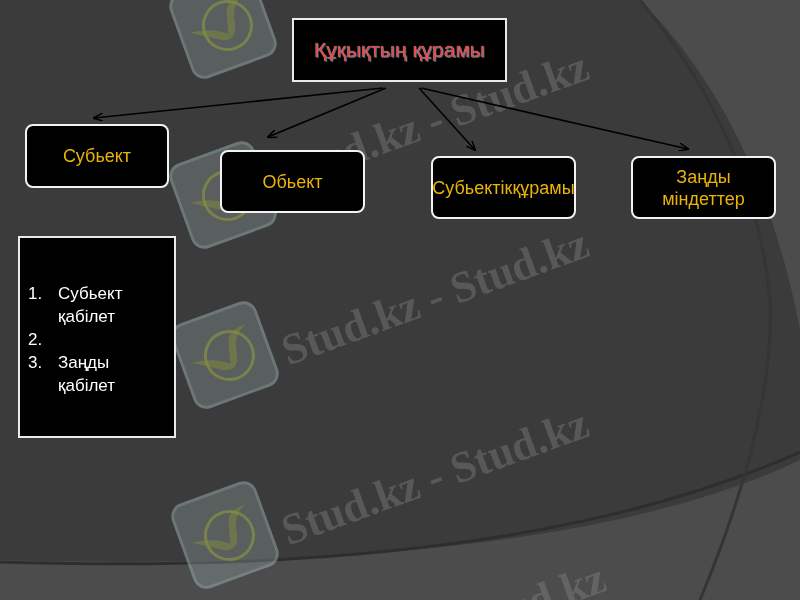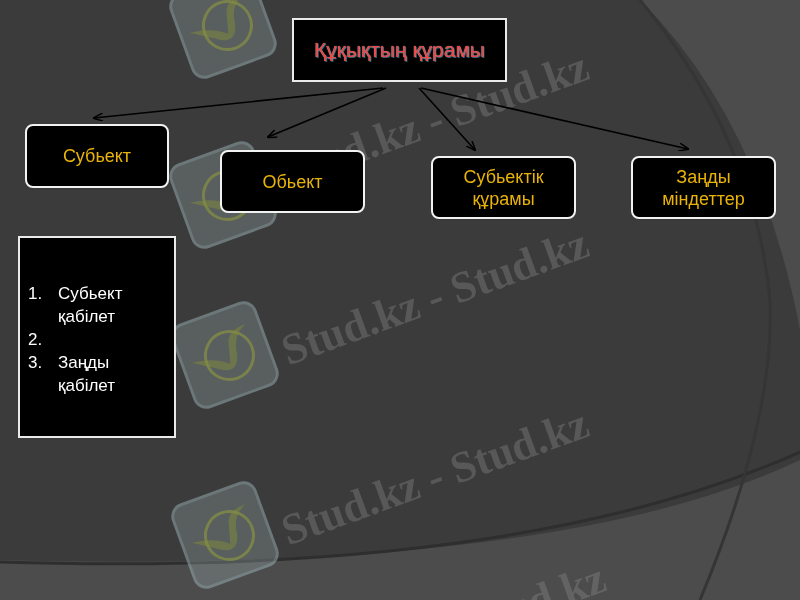--- a/index.html
+++ b/index.html
@@ -102,21 +102,21 @@
 <div class="title-box">
   <span class="title-text">Құқықтың құрамы</span>
 </div>
 
 <div class="node" style="left:25px; top:124px; width:144px; height:64px;">
   <span>Субьект</span>
 </div>
 <div class="node" style="left:220px; top:150px; width:145px; height:63px;">
   <span>Обьект</span>
 </div>
-<div class="node" style="left:431px; top:156px; width:145px; height:63px; flex-direction:column;">
+<div class="node" style="left:431px; top:156px; width:145px; height:63px; flex-direction:row;">
   <span>Субьектік</span>
   <span>құрамы</span>
 </div>
 <div class="node" style="left:631px; top:156px; width:145px; height:63px; flex-direction:column;">
   <span>Заңды</span>
   <span>міндеттер</span>
 </div>
 
 <div class="list-box">
   <ol>

